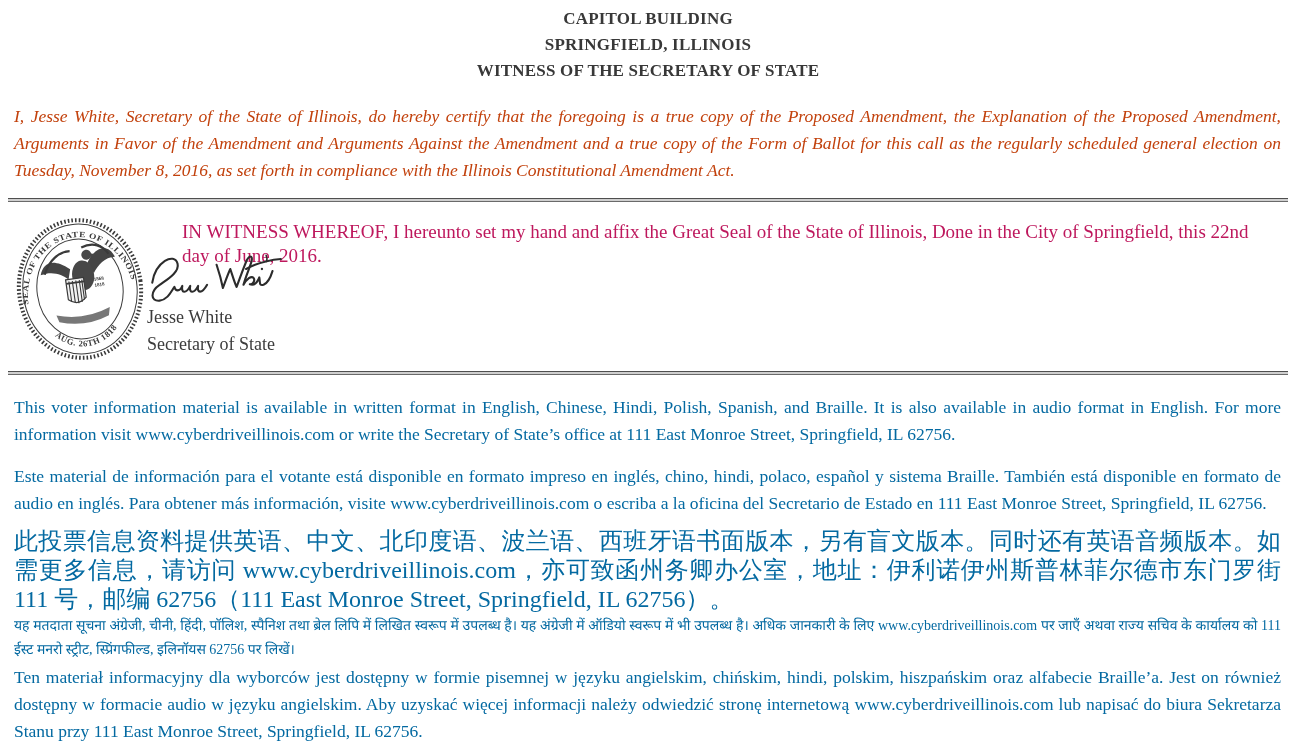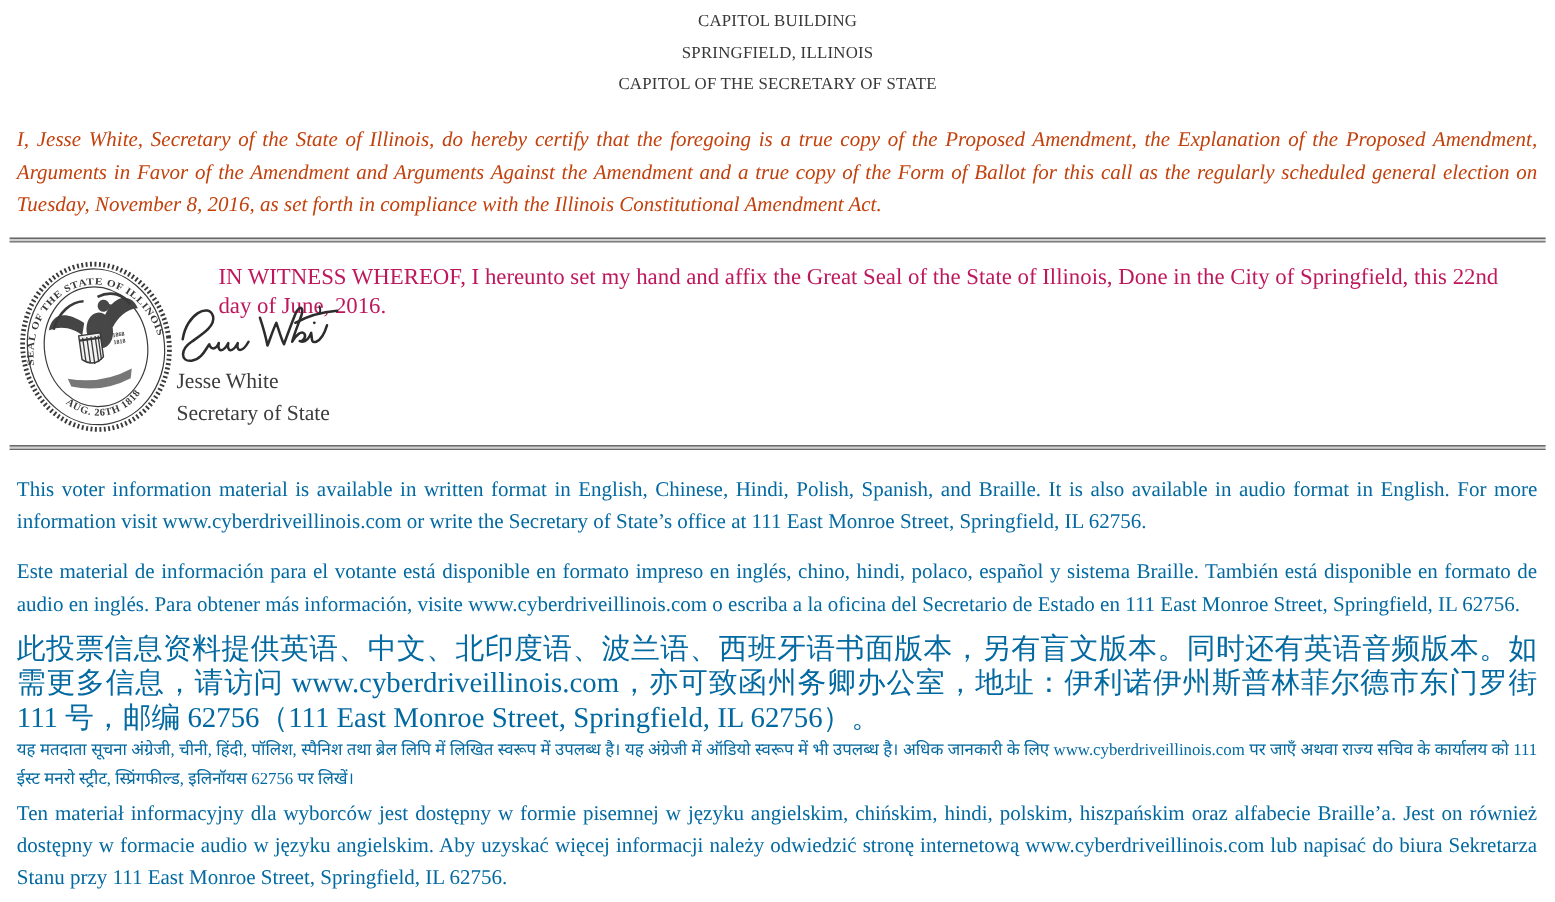--- a/index.html
+++ b/index.html
@@ -9,22 +9,22 @@
     font-family: "Liberation Serif", "DejaVu Serif", serif;
     color: #3c3c3c;
     position: relative;
     overflow: hidden;
   }
   .page { position: absolute; inset: 0; }
 
   .doc-header {
     position: absolute; top: 6px; left: 0; right: 0;
     text-align: center;
-    font-weight: normal;
-    font-size: 14px;
+    font-weight: bold;
+    font-size: 17px;
     line-height: 26px;
     color: #383838;
     letter-spacing: 0.2px;
   }
 
   .cert {
     position: absolute; top: 103px; left: 14px; right: 15px;
     margin: 0;
     font-style: italic;
     font-size: 17.5px;
@@ -78,21 +78,21 @@
   .notice-pl { top: 664px; }
 </style>
 </head>
 <body>
 
 <div class="page">
 
   <div class="doc-header">
     <div>CAPITOL BUILDING</div>
     <div>SPRINGFIELD, ILLINOIS</div>
-    <div>CAPITOL OF THE SECRETARY OF STATE</div>
+    <div>WITNESS OF THE SECRETARY OF STATE</div>
   </div>
 
   <p class="cert">I, Jesse White, Secretary of the State of Illinois, do hereby certify that the foregoing is a true copy of the Proposed Amendment, the Explanation of the Proposed Amendment, Arguments in Favor of the Amendment and Arguments Against the Amendment and a true copy of the Form of Ballot for this call as the regularly scheduled general election on Tuesday, November 8, 2016, as set forth in compliance with the Illinois Constitutional Amendment Act.</p>
 
   <div class="rule rule1"></div>
 
   <svg class="seal-svg" viewBox="0 0 131 146" aria-hidden="true">
     <g transform="rotate(-8 65 73)" fill="none" stroke="#3a3a3a">
       <ellipse cx="65" cy="73" rx="61" ry="69" stroke-width="4" stroke-dasharray="1.6 2.1"></ellipse>
       <ellipse cx="65" cy="73" rx="57" ry="65" stroke-width="1"></ellipse>

